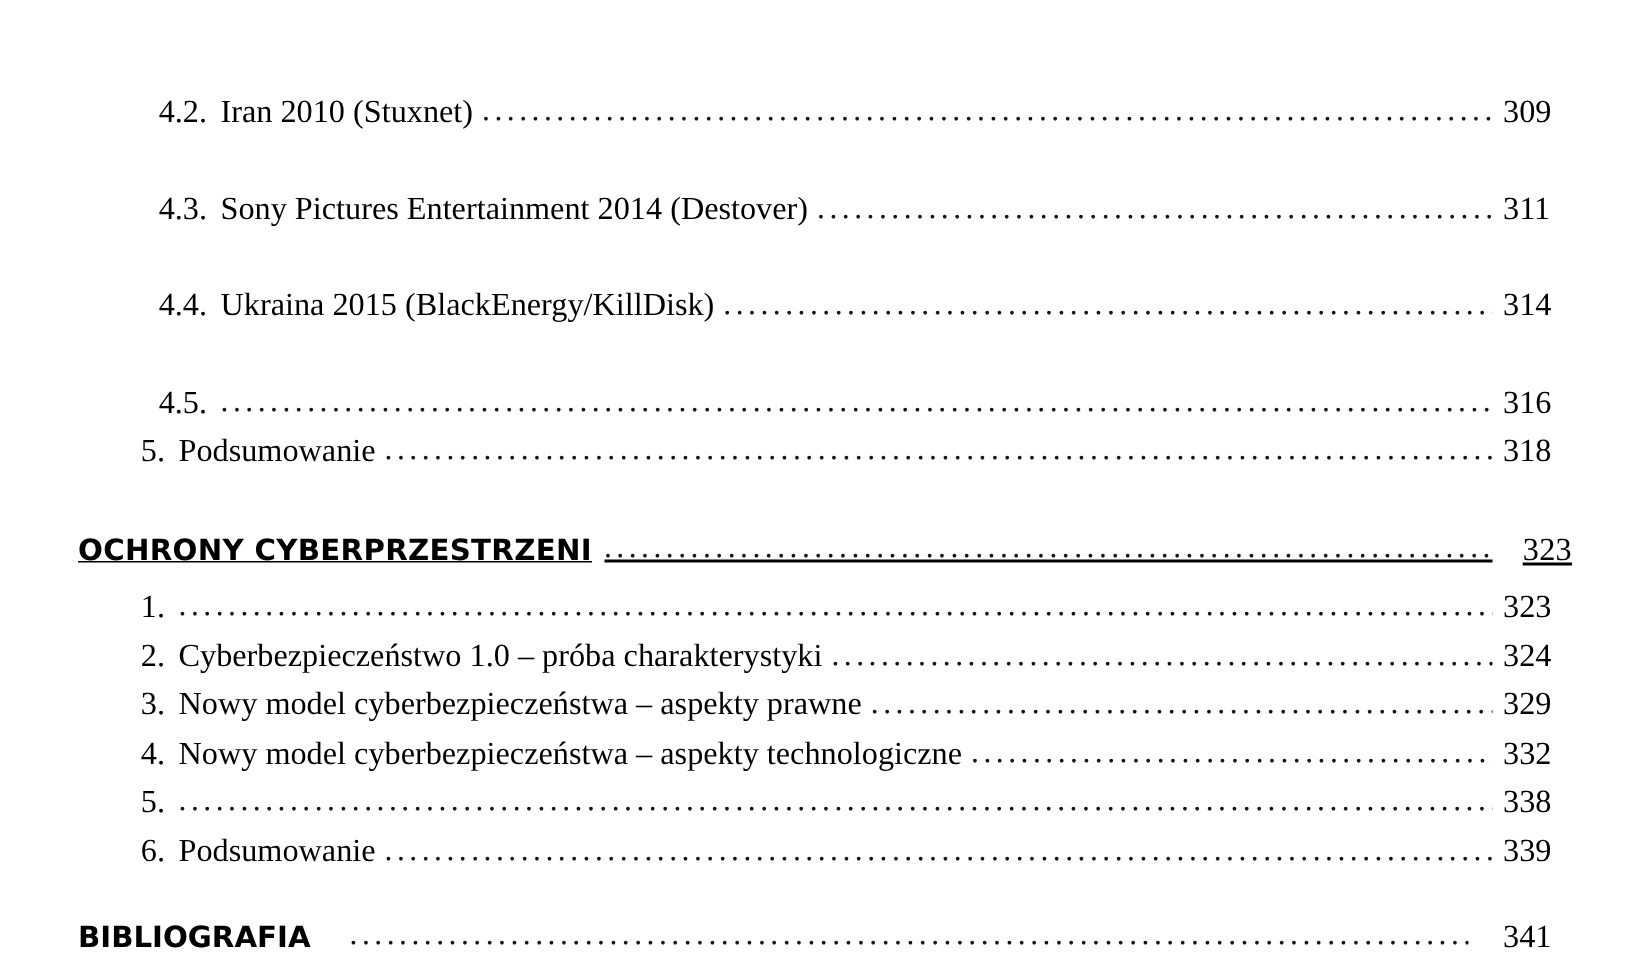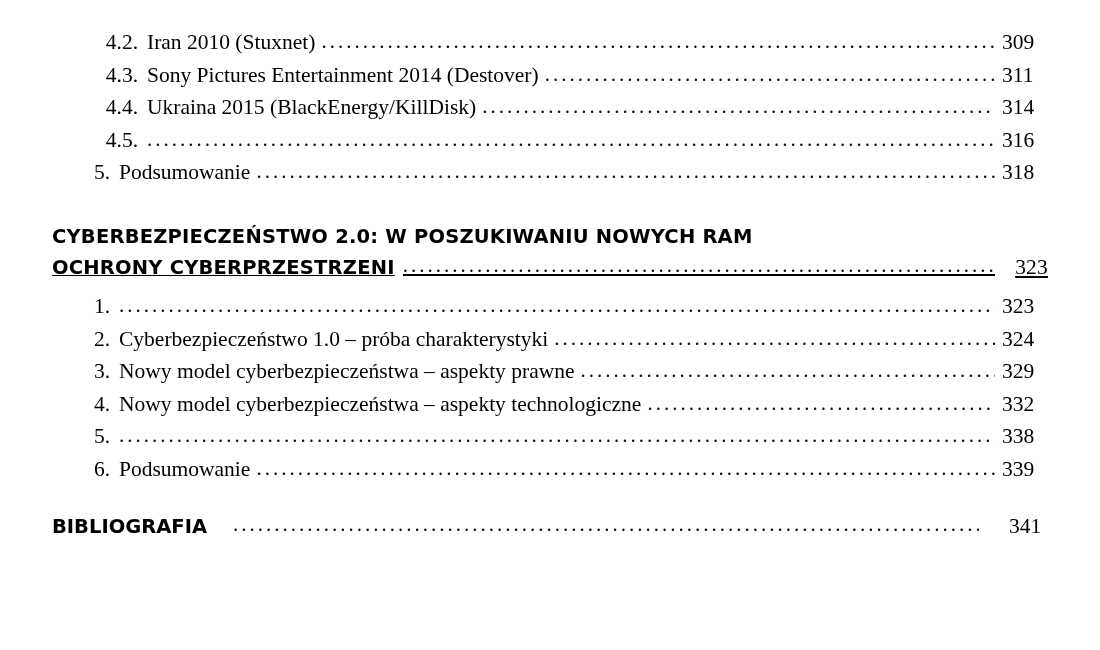--- a/index.html
+++ b/index.html
@@ -50,21 +50,21 @@
     color: #111;
     transform: translateY(-1px);
   }
   .toc-page {
     flex: 0 0 auto;
     padding-left: 7px;
     min-width: 46px;
   }
 
   
-  .lvl2 .toc-num { width: 86px; }
+  .lvl2 .toc-num { width: 86px; margin-top: 32px; }
   .lvl1 .toc-num { width: 58px; }
 
   .group-a { margin-top: 4px; }
 
   
   .chapter-head {
     margin-top: 38px;
     font-family: "DejaVu Sans", sans-serif;
     font-weight: bold;
     font-size: 19.5px;
@@ -119,21 +119,21 @@
     letter-spacing: 3.0px;
     font-size: 21px;
     transform: translateY(-2px);
   }
   .biblio .toc-page {
     font-family: "Liberation Serif", serif;
     font-weight: normal;
     font-size: 21.5px;
     padding-left: 7px;
     min-width: 46px;
-    text-align: center;
+    text-align: left;
   }
 </style>
 </head>
 <body>
 
 <div class="page">
 
   <div class="group-a">
 
     <div class="toc-row lvl2">
@@ -166,21 +166,20 @@
     <div class="toc-row lvl1">
       <span class="toc-num">5.</span>
       <span class="toc-title">Podsumowanie</span>
       <span class="dots">................................................................................................................................................................................................</span>
       <span class="toc-page">318</span>
     </div>
 
   </div>
 
   <div class="chapter-head">
-    <span class="ch-line">CYBERBEZPIECZEŃSTWO 2.0: W POSZUKIWANIU NOWYCH RAM</span>
     <span class="ch-lastline">
       <span class="ch-text">OCHRONY CYBERPRZESTRZENI</span>
       <span class="dots">................................................................................................................................................................................................</span>
       <span class="toc-page">323</span>
     </span>
   </div>
 
   <div class="sections">
 
     <div class="toc-row lvl1">

